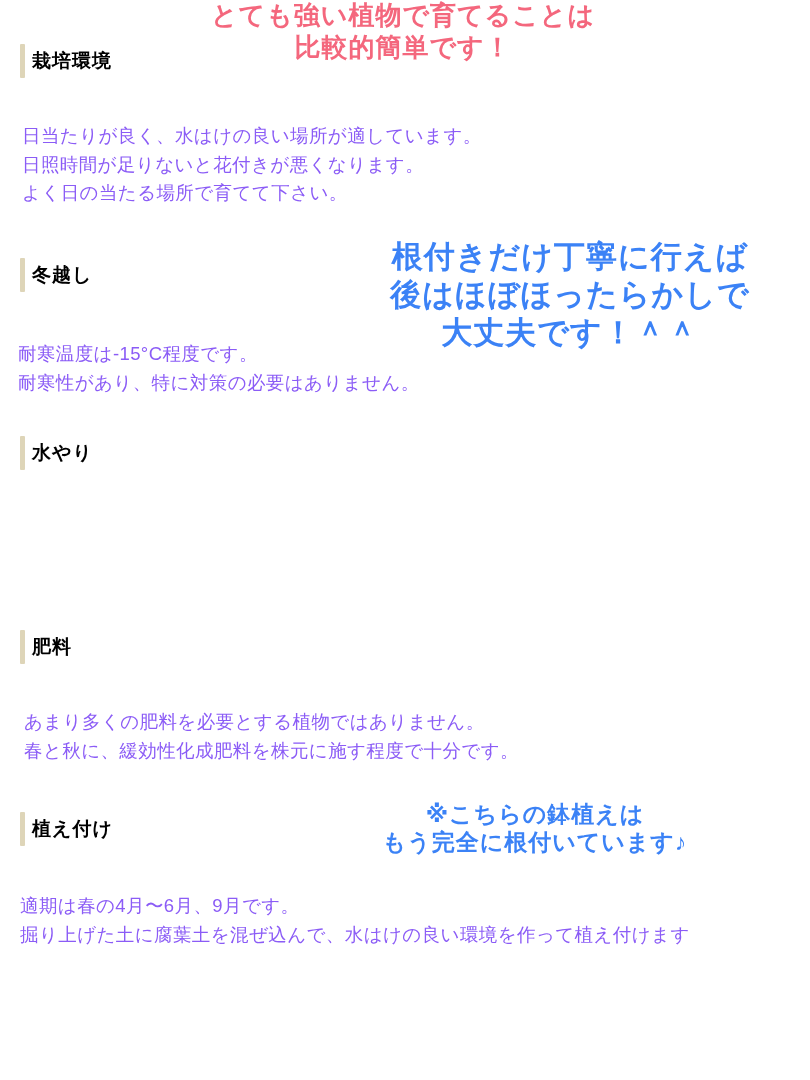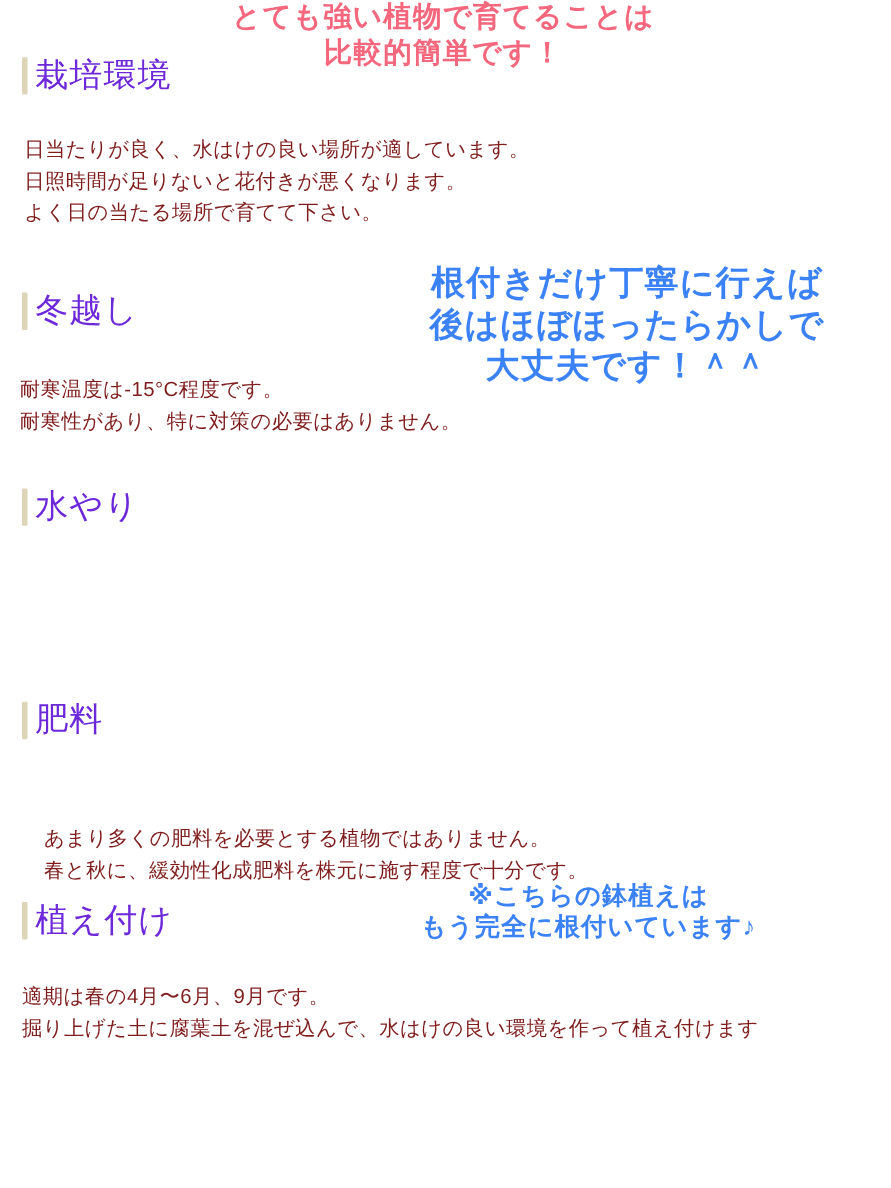--- a/index.html
+++ b/index.html
@@ -23,39 +23,39 @@
   }
   
   .section {
     position: relative;
   }
   .sec-head {
     position: relative;
     display: flex;
     align-items: center;
     padding-left: 18px;
-    font-size: 30px;
-    font-weight: normal;
-    color: #6d28d9;
+    font-size: 19px;
+    font-weight: bold;
+    color: #000000;
     letter-spacing: 1px;
   }
   .sec-head::before {
     content: "";
     position: absolute;
     left: 6px;
     top: 50%;
     transform: translateY(-50%);
     width: 5px;
     height: 34px;
     background: #ded5b8;
     border-radius: 1px;
   }
   .body-line {
     font-size: 18.5px;
-    color: #7f1d1d;
+    color: #8b5cf6;
     line-height: 1.55;
     padding-left: 12px;
     letter-spacing: 0.4px;
     white-space: nowrap;
   }
   
   .anno {
     position: absolute;
     color: #f0536b;
     font-weight: bold;
@@ -71,21 +71,21 @@
     color: #3b82f6;
   }
   
   #sec-kankyo { position:absolute; left: 14px; top: 48px; }
   #txt-kankyo { position:absolute; left: 10px; top: 122px; }
   #sec-fuyu   { position:absolute; left: 14px; top: 262px; }
   #txt-fuyu   { position:absolute; left: 6px;  top: 340px; }
   #sec-mizu   { position:absolute; left: 14px; top: 440px; }
   #txt-mizu   { position:absolute; left: 10px; top: 524px; }
   #sec-hiryo  { position:absolute; left: 14px; top: 634px; }
-  #txt-hiryo  { position:absolute; left: 28px; top: 708px; margin-top: 40px; }
+  #txt-hiryo  { position:absolute; left: 12px; top: 708px; }
   #sec-uetsuke{ position:absolute; left: 14px; top: 816px; }
   #txt-uetsuke{ position:absolute; left: 8px;  top: 892px; }
 
   #anno1 { left: 78px;  top: 0;   width: 650px; font-size: 26px; }
   #anno2 { left: 345px; top: 238px; width: 450px; font-size: 31px; }
   #anno3 { left: 285px; top: 800px; width: 500px; font-size: 23px; }
 
   .bottom-pad {
     position: absolute;
     left: 0;

